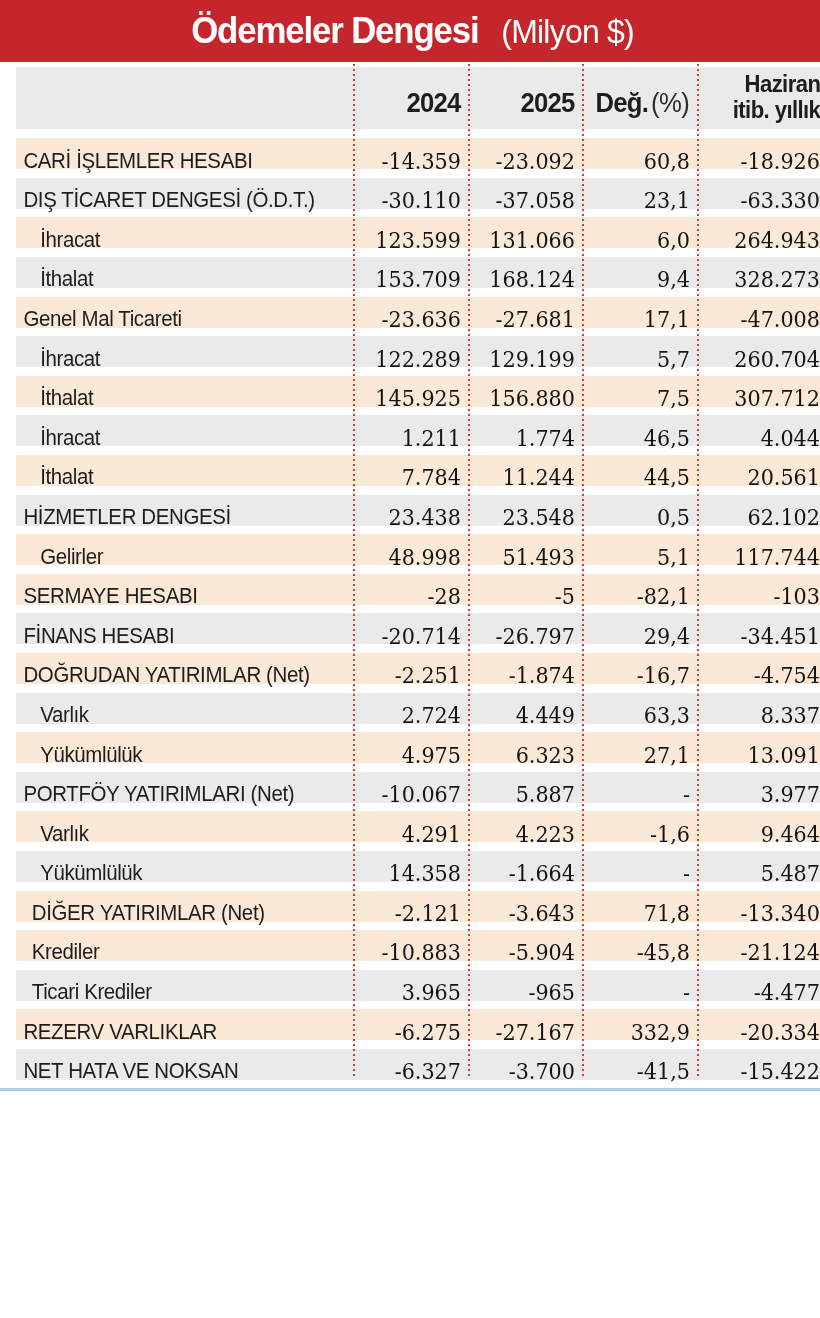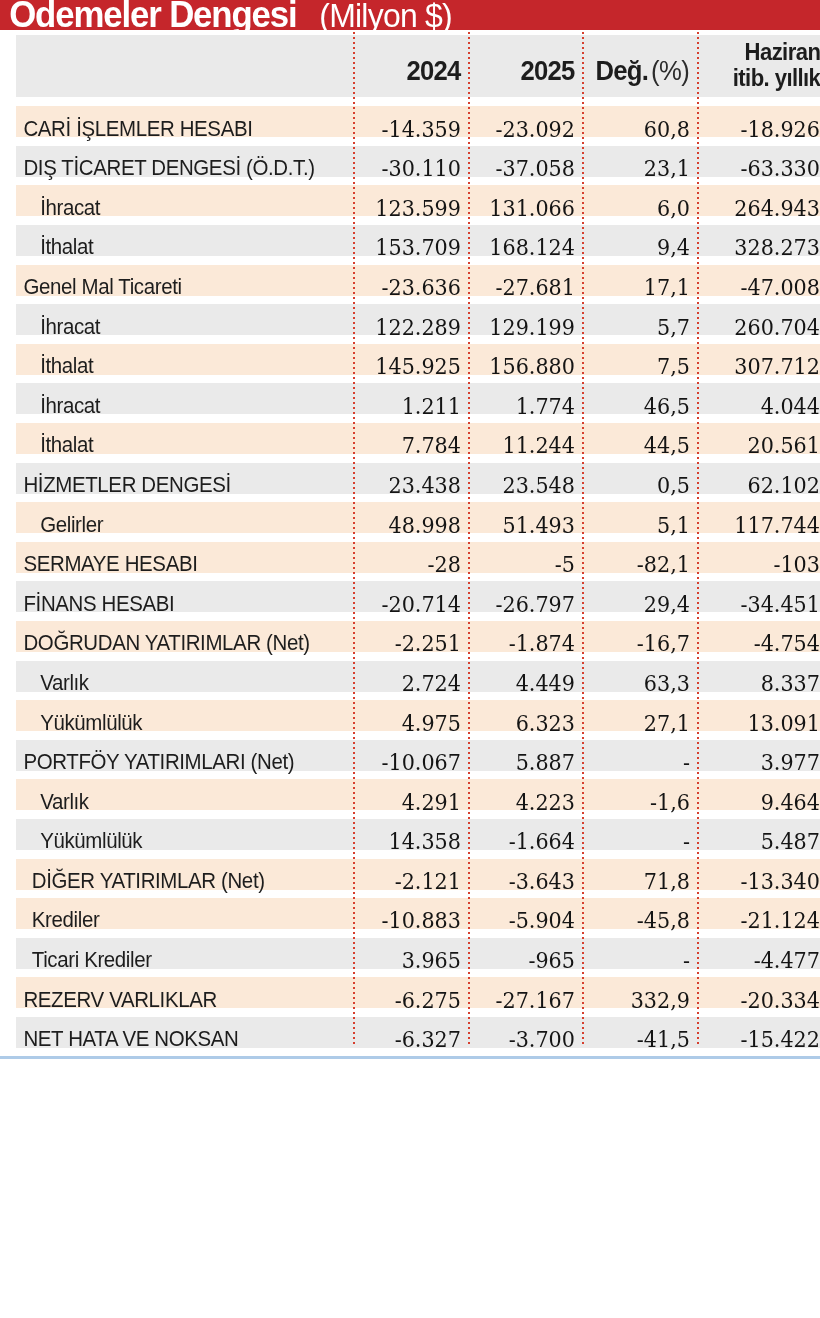--- a/index.html
+++ b/index.html
@@ -12,23 +12,23 @@
     --peach:#fbe9d8;
     --gray:#eaeaea;
     --dotred:#d63f2e;
     --blue:#aecbe8;
     --ink:#1d1d1d;
   }
   .page { position:relative; width:820px; height:1318px; }
 
   
   .title-band {
-    height:30px; width:820px;
+    height:62px; width:820px;
     background:var(--red);
-    display:flex; align-items:center; justify-content:flex-start;
+    display:flex; align-items:center; justify-content:center;
     gap:9px; white-space:nowrap;
   }
   .title-main {
     color:#fff; font-weight:700; font-size:37px; letter-spacing:-1.2px;
     transform:scaleX(.94); transform-origin:center;
   }
   .title-unit {
     color:#fff; font-weight:400; font-size:34px; letter-spacing:-0.8px;
     transform:scaleX(.94); transform-origin:center;
   }

